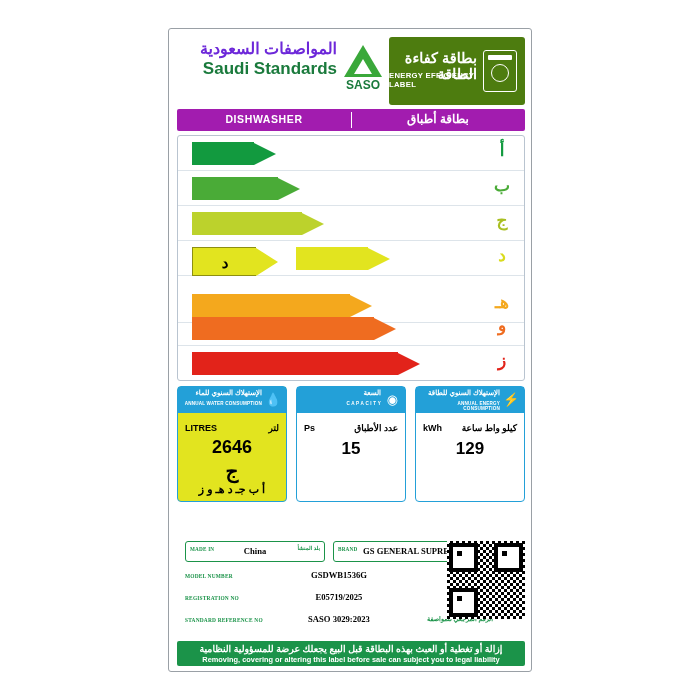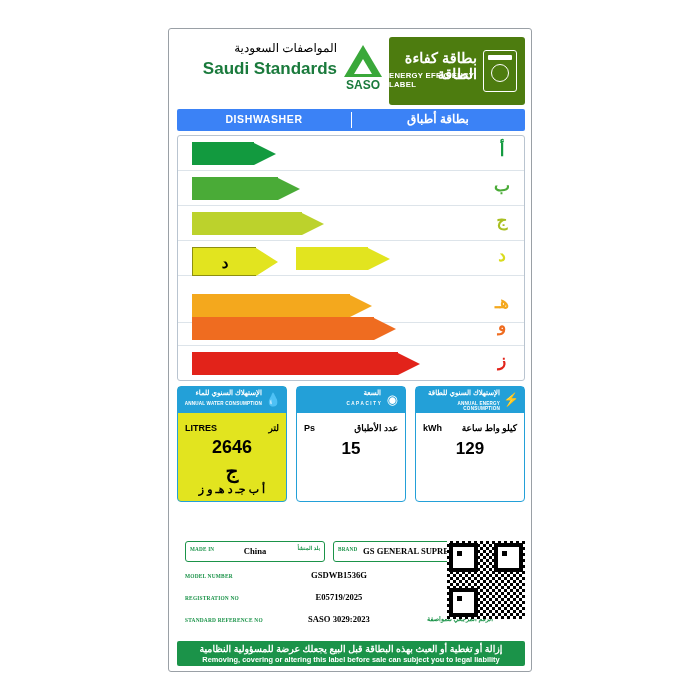--- a/index.html
+++ b/index.html
@@ -37,23 +37,23 @@
   }
   .saso-block {
     position: absolute;
     left: 0;
     top: 4px;
     width: 160px;
     height: 60px;
     text-align: right;
   }
   .saso-ar {
-    font-size: 12px;
-    color: #000000;
-    font-weight: normal;
+    font-size: 16px;
+    color: #6d28d9;
+    font-weight: bold;
     line-height: 15px;
     letter-spacing: .2px;
     direction: rtl;
   }
   .saso-en {
     font-size: 17px;
     color: #1a7a3c;
     font-weight: bold;
     line-height: 20px;
     margin-top: 3px;
@@ -150,21 +150,21 @@
     border-radius: 50%;
   }
 
   
   .type-bar {
     position: absolute;
     left: 8px;
     top: 80px;
     width: 348px;
     height: 22px;
-    background: #3b82f6;
+    background: #a21caf;
     border-radius: 2px;
     color: #ffffff;
   }
   .type-en {
     position: absolute;
     left: 0;
     top: 4px;
     width: 174px;
     text-align: center;
     font-size: 10.5px;

